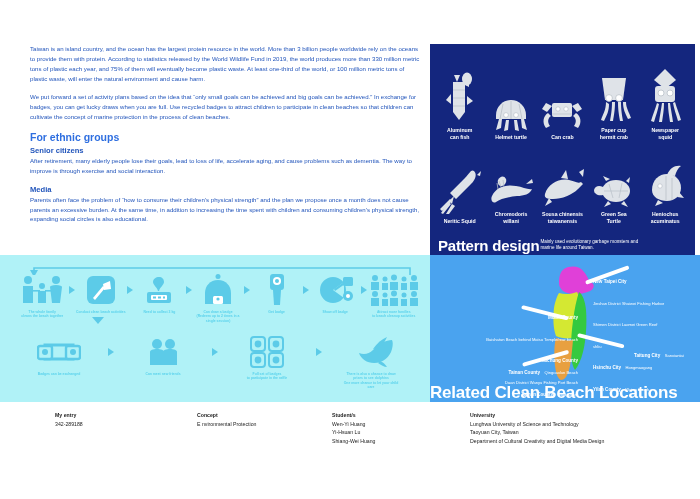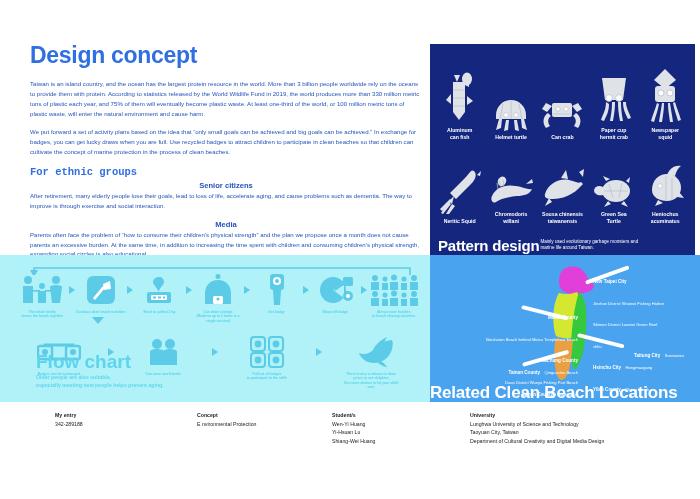--- a/index.html
+++ b/index.html
@@ -17,24 +17,24 @@
   }
   .concept h1{
     margin:0 0 12px 0;font-size:23px;font-weight:bold;letter-spacing:-0.3px;
     color:#2f6fe0;line-height:1;
   }
   .concept p{
     margin:0 0 9px 0;font-size:6.1px;line-height:1.62;color:#2255bb;
     text-align:left;
   }
   .concept h2{
-    margin:6px 0 2px 0;font-size:10.5px;font-weight:bold;color:#2f6fe0;font-family:Liberation Mono, monospace;
+    margin:6px 0 2px 0;font-size:10.5px;font-weight:bold;color:#2f6fe0;
   }
   .concept h3{
-    margin:3px 0 1px 0;font-size:7.6px;font-weight:bold;color:#2255bb;text-align:center;
+    margin:3px 0 1px 0;font-size:7.6px;font-weight:bold;color:#2255bb;
   }
 
   
   .pattern{
     position:absolute;left:430px;top:44px;width:265px;height:211px;
     background:#14267e;overflow:hidden;
   }
   .pat-row{display:flex;justify-content:space-around;align-items:flex-end;padding:0 4px;}
   .pat-row.r1{height:88px;margin-top:8px;}
   .pat-row.r2{height:80px;margin-top:4px;}
@@ -108,21 +108,20 @@
   .cr-concept{left:197px;top:3px;}
   .cr-student{left:332px;top:3px;}
   .cr-univ{left:470px;top:3px;}
 </style>
 </head>
 <body>
 
 <div class="poster">
 
   <section class="concept">
-    <h1>Design concept</h1>
     <p>Taiwan is an island country, and the ocean has the largest protein resource in the world. More than 3 billion people worldwide rely on the oceans to provide them with protein. According to statistics released by the World Wildlife Fund in 2019, the world produces more than 330 million metric tons of plastic each year, and 75% of them will eventually become plastic waste. At least one-third of the world, or 100 million metric tons of plastic waste, will enter the natural environment and cause harm.</p>
     <p>We put forward a set of activity plans based on the idea that “only small goals can be achieved and big goals can be achieved.” In exchange for badges, you can get lucky draws when you are full. Use recycled badges to attract children to participate in clean beaches so that children can cultivate the concept of marine protection in the process of clean beaches.</p>
     <h2>For ethnic groups</h2>
     <h3>Senior citizens</h3>
     <p>After retirement, many elderly people lose their goals, lead to loss of life, accelerate aging, and cause problems such as dementia. The way to improve is through exercise and social interaction.</p>
     <h3>Media</h3>
     <p>Parents often face the problem of “how to consume their children’s physical strength” and the plan we propose once a month does not cause parents an excessive burden. At the same time, in addition to increasing the time spent with children and consuming children’s physical strength, expanding social circles is also educational.</p>
   </section>
 
   <section class="pattern">
@@ -494,25 +493,20 @@
               <path d="M30 27c3 2 6 4 9 4-2-3-4-5-7-6z"></path>
             </g>
               </svg>
           </div>
           <div class="fc-cap" style="white-space: pre-line;">There is also a chance to draw
 prizes to see dolphins
 One more chance to let your child care</div>
         </div>
       </div>
 
-      <div class="flow-title">
-        <h2>Flow chart</h2>
-        <div class="sub" style="white-space:pre-line">Older people are also suitable,
-especially meeting new people helps prevent aging.</div>
-      </div>
     </div>
   </section>
 
   <section class="mapbox">
 
     <svg width="270" height="130" viewBox="0 0 270 130" style="position:absolute;left:0;top:0;">
       <g>
         <path d="M134 14c7-4 16-3 20 3 5 6 4 9 8 11 3 2 2 6-2 8-5 2-12 4-18 3-8-1-13-5-13-11 0-6 1-11 5-14z" fill="#e040d8"></path>
       </g>
       <g>

